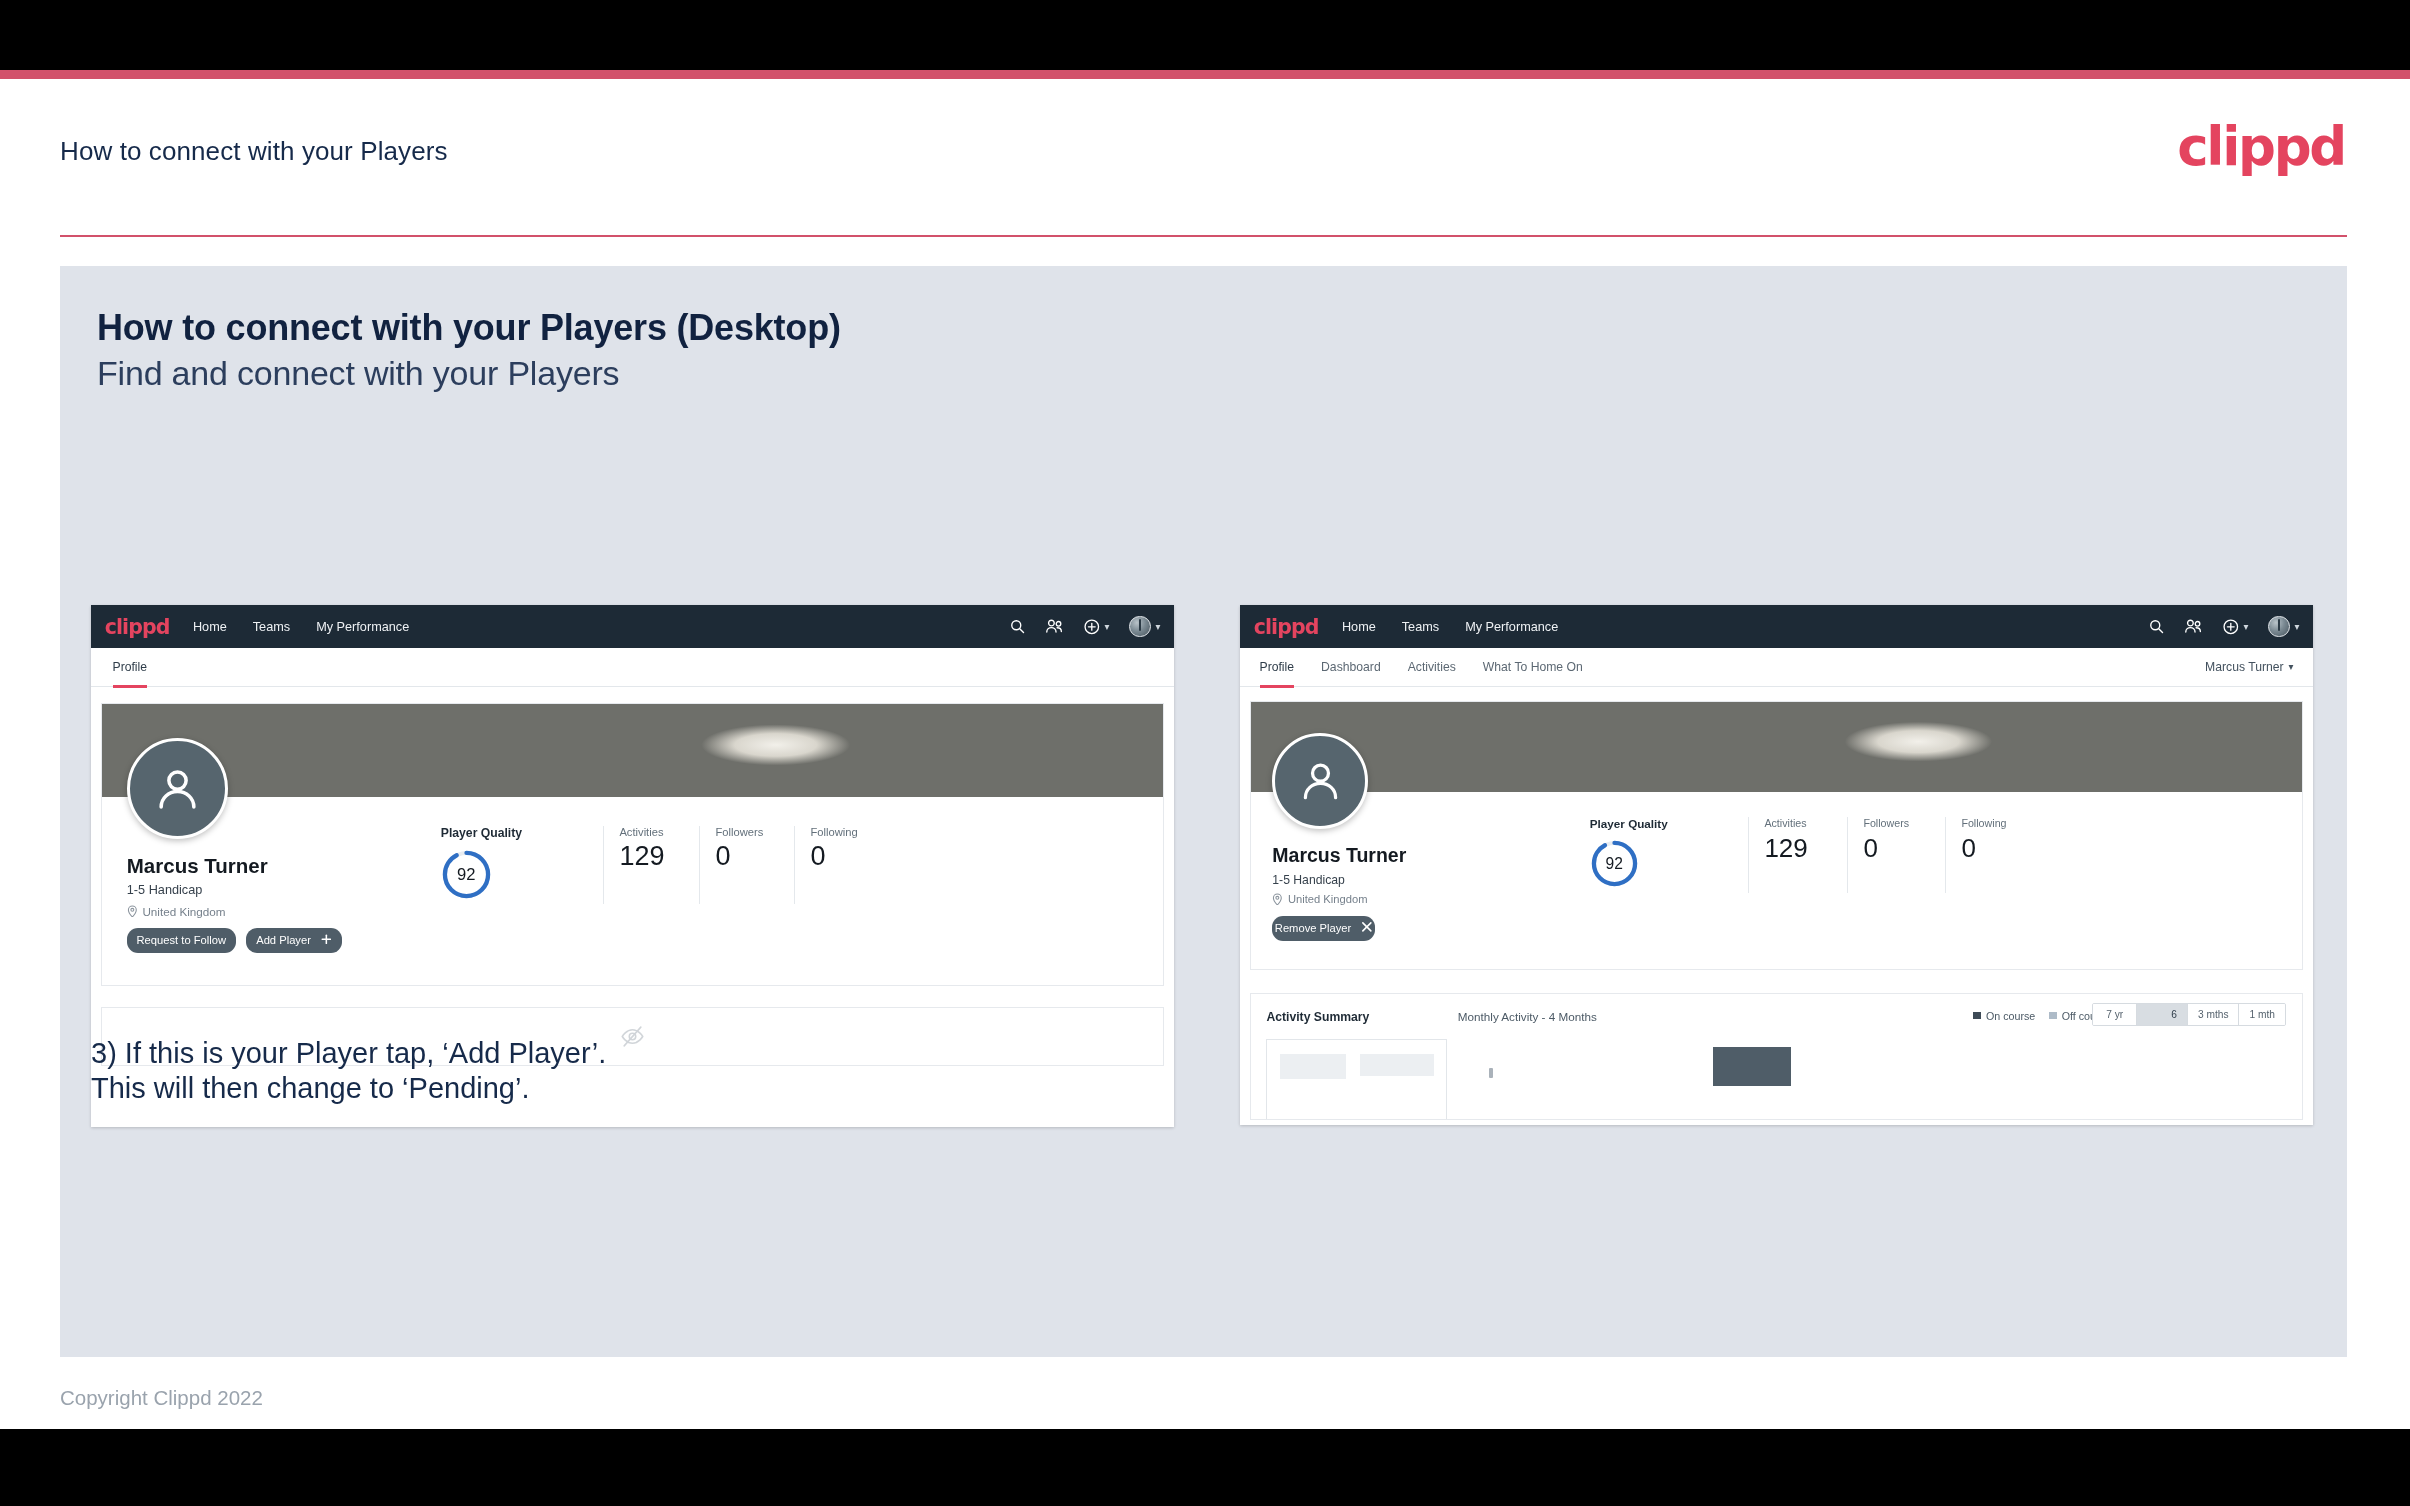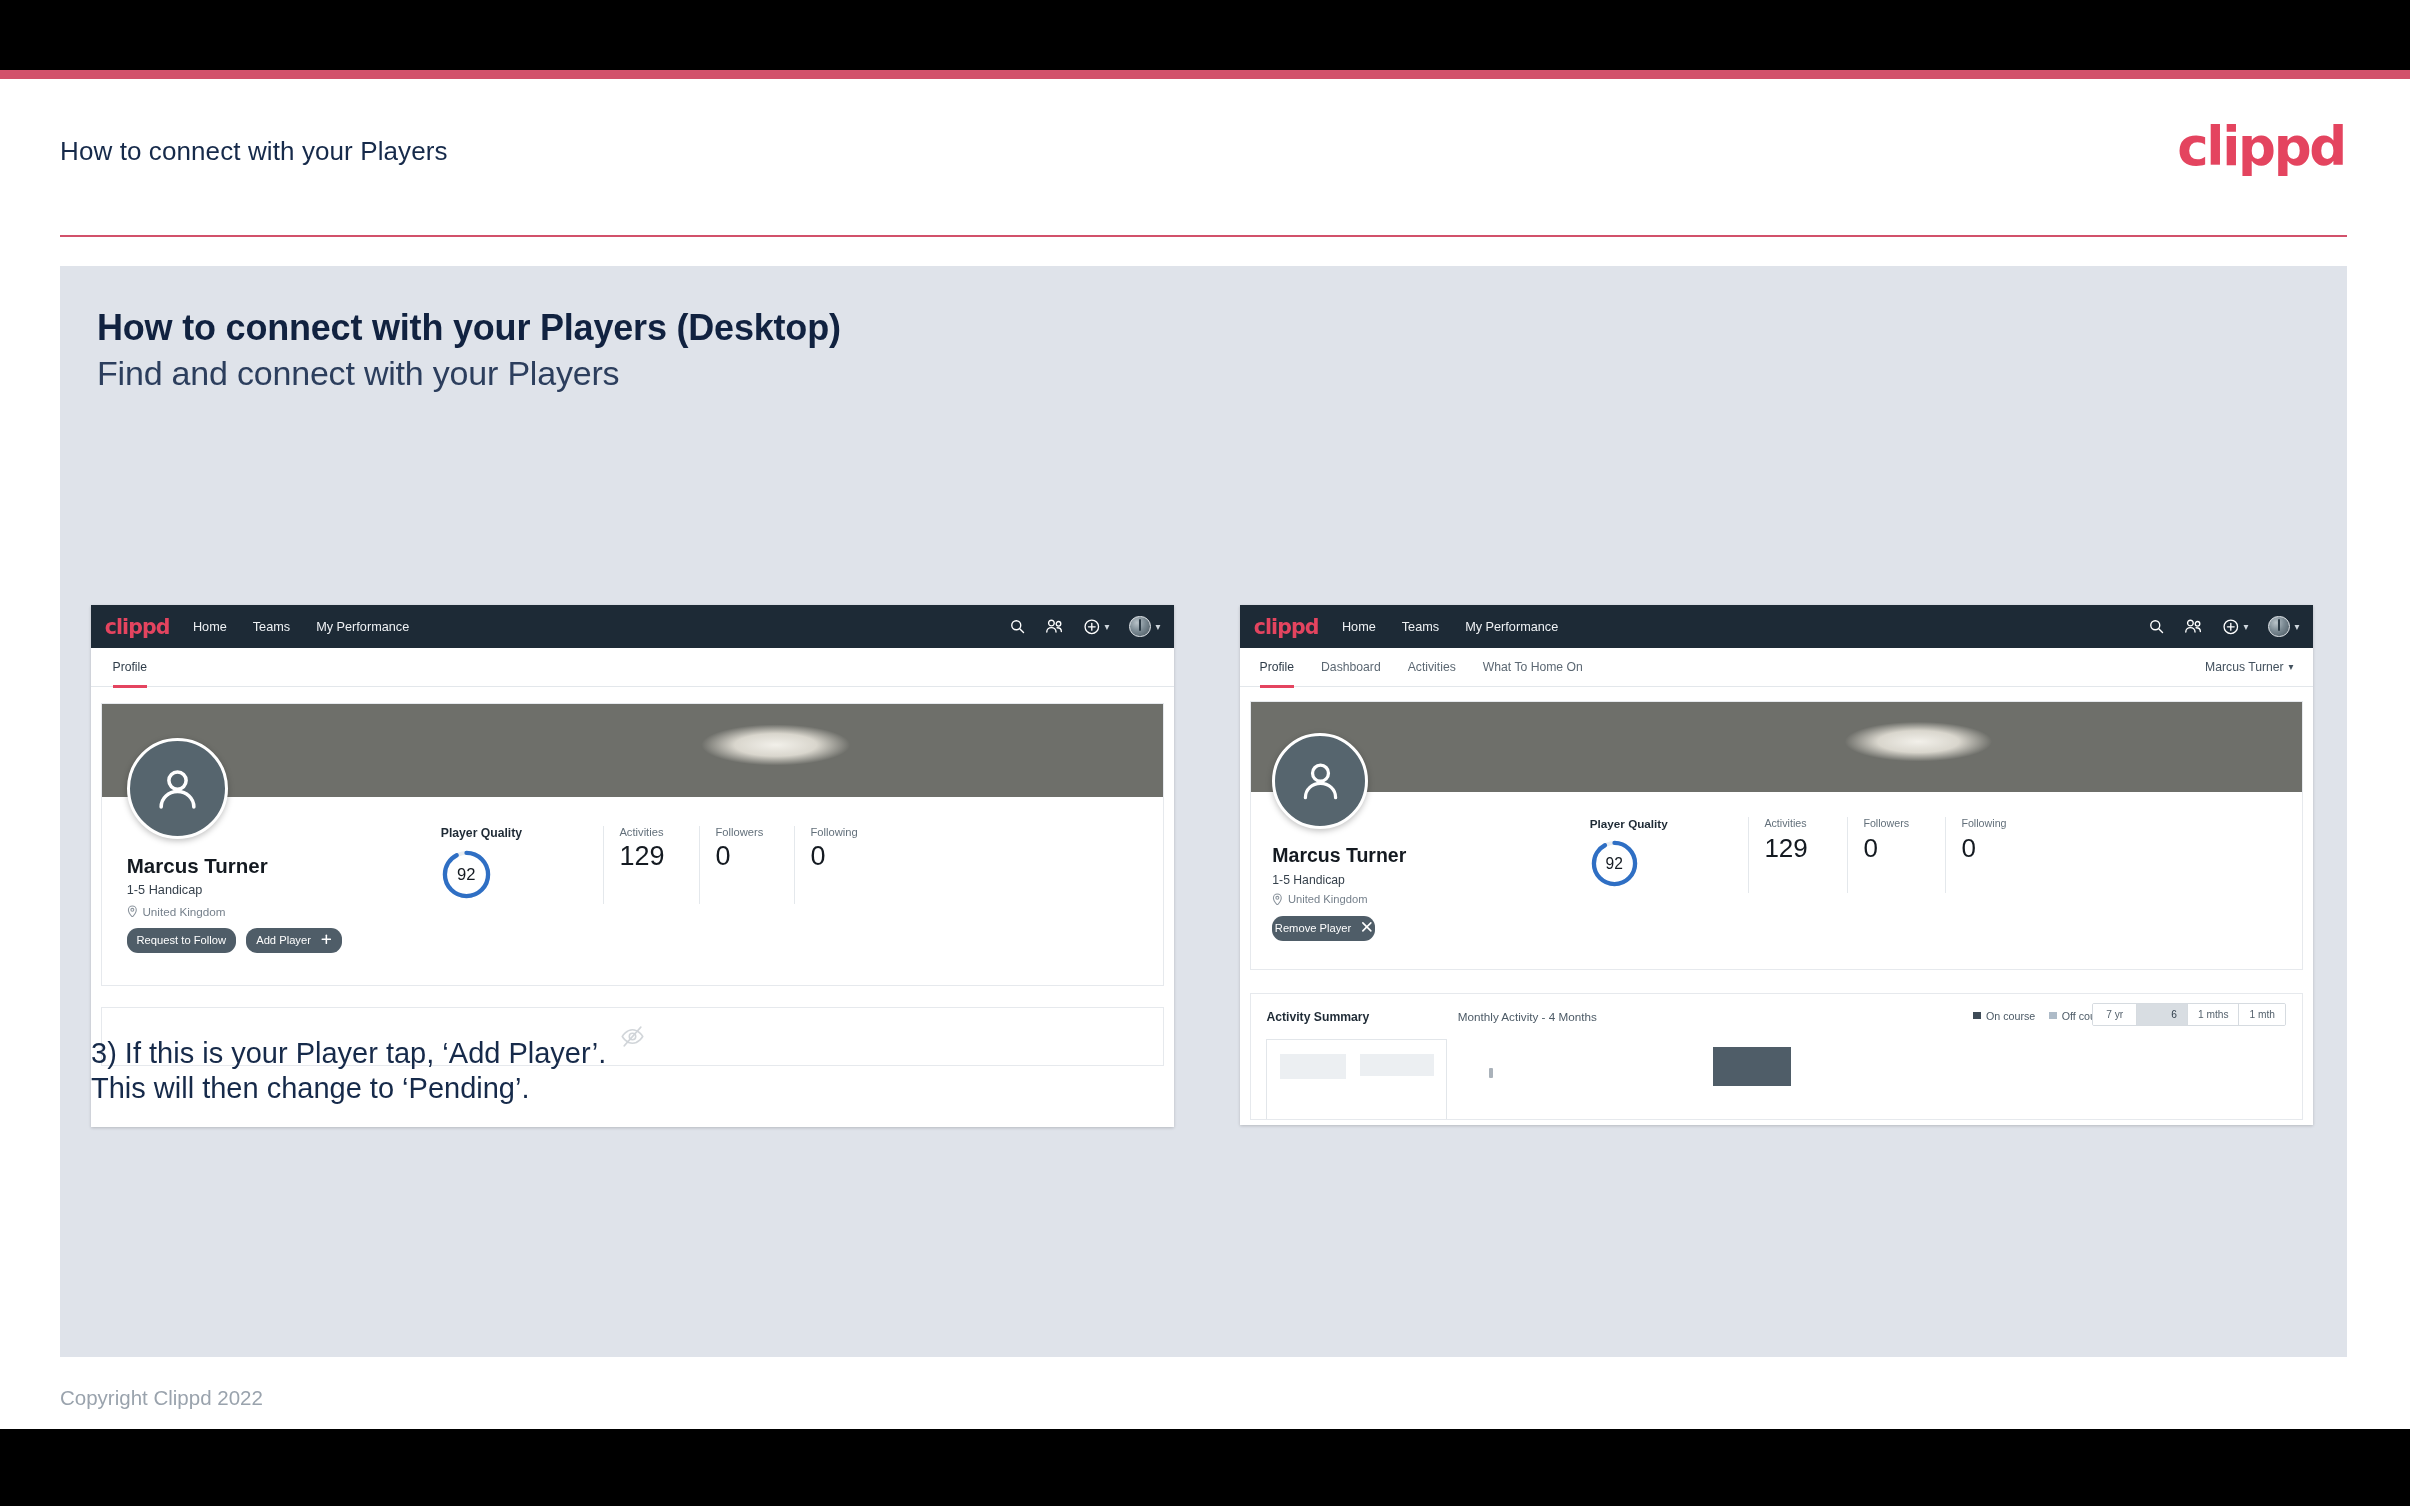--- a/index.html
+++ b/index.html
@@ -423,21 +423,21 @@
             </span>
             <span class="leg-item" style="font-size:10.7px;gap:4.9px;">
               <span class="leg-sw" style="width:7.8px;height:7.8px;background:#aebbc8;"></span>
               <span>Off course</span>
             </span>
           </div>
 
           <div class="seg" style="right:15.6px;top:8.8px;height:23.4px;font-size:10.2px;">
             <span style="width:43px;line-height:21.5px;">7 yr</span>
             <span class="on" style="width:51px;line-height:21.5px;">6 mths</span>
-            <span style="width:51px;line-height:21.5px;">1 mths</span>
+            <span style="width:51px;line-height:21.5px;">3 mths</span>
             <span style="width:47px;line-height:21.5px;">1 mth</span>
           </div>
 
           <div class="act-ghost1" style="left:15.6px;top:45px;width:181px;height:82px;"></div>
           <div class="act-gbar" style="left:29px;top:60px;width:66px;height:25px;"></div>
           <div class="act-gbar" style="left:109px;top:60px;width:74px;height:21.5px;"></div>
           <div class="act-dot" style="left:238px;top:74px;width:3.9px;height:9.8px;"></div>
           <div class="act-bigbar" style="left:462px;top:53px;width:78px;height:39px;"></div>
         </div>
       </div>

